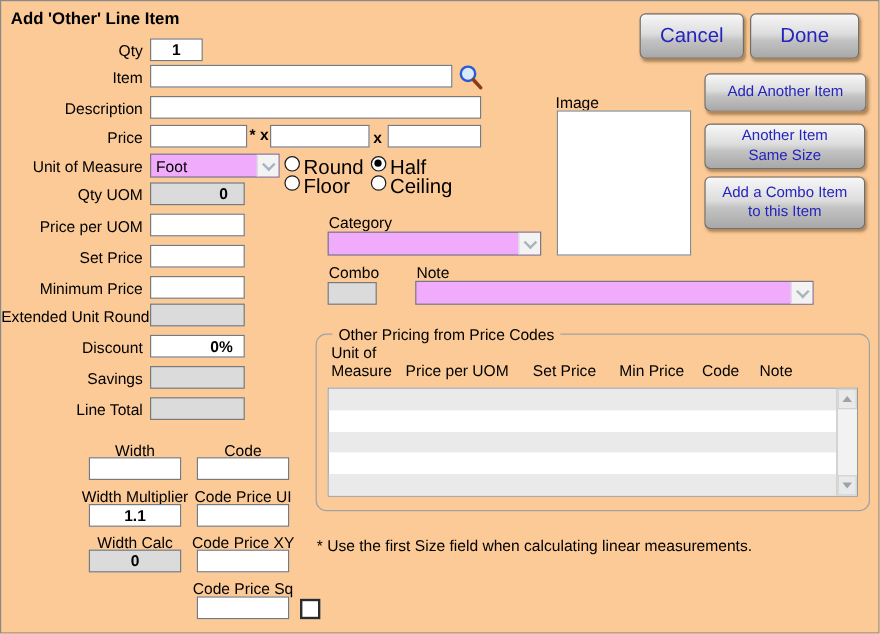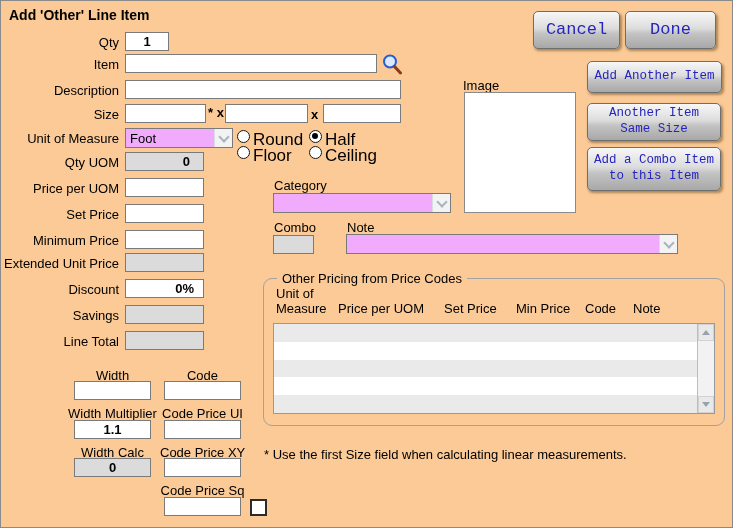--- a/index.html
+++ b/index.html
@@ -27,21 +27,21 @@
   .radio{position:absolute;width:13px;height:13px;border:1.5px solid #1a1a1a;border-radius:50%;
          background:#fff;box-sizing:border-box;}
   .radio.checked::after{content:"";position:absolute;left:2px;top:2px;width:6px;height:6px;
          border-radius:50%;background:#000;}
   .rlbl{position:absolute;font-size:17px;}
 
   .btn{position:absolute;border:1px solid #6e6e6e;border-radius:5px;
        background:linear-gradient(to bottom,#f7f7f7 0%,#dddddd 45%,#c3c3c3 60%,#a8a8a8 100%);
        color:#2424BE;display:flex;align-items:center;justify-content:center;text-align:center;
        box-shadow:1.5px 2px 2.5px rgba(80,50,10,.45);white-space:pre-line;cursor:pointer;
-       font-family:Liberation Mono, monospace;line-height:1.25;}
+       font-family:Liberation Sans, sans-serif;line-height:1.25;}
   .btn.big{font-size:17px;}
   .btn.small{font-size:12.5px;}
 
   .imgbox{position:absolute;left:463px;top:91px;width:112px;height:121px;background:#fff;
           border:1px solid #8a8a8a;box-sizing:border-box;}
 
   .groupbox{position:absolute;left:262px;top:277px;width:462px;height:148px;
             border:1px solid #a2a2a2;border-radius:9px;box-sizing:border-box;}
   .gtitle{position:absolute;left:13px;top:-8px;background:#FBCA97;padding:0 5px;font-size:13px;}
   .hdr{position:absolute;font-size:13px;white-space:pre-line;line-height:15px;}
@@ -78,21 +78,21 @@
   <div class="lbl" style="top:56px">Item</div>
   <input class="inp" style="left: 124px; top: 53px; width: 252px;" value="">
   <svg class="search" viewBox="0 0 22 22">
     <circle cx="9" cy="8.5" r="6" fill="#D9EAFB" stroke="#2A5BD7" stroke-width="2"></circle>
     <line x1="13.5" y1="13.5" x2="19.5" y2="20" stroke="#8B3A1A" stroke-width="3" stroke-linecap="round"></line>
   </svg>
 
   <div class="lbl" style="top:82px">Description</div>
   <input class="inp" style="left: 124px; top: 79px; width: 276px;" value="">
 
-  <div class="lbl" style="top:106px">Size</div>
+  <div class="lbl" style="top:106px">Price</div>
   <input class="inp" style="left: 124px; top: 103px; width: 81px;" value="">
   <div class="sep" style="left:207px;top:104px">* x</div>
   <input class="inp" style="left: 224px; top: 103px; width: 83px;" value="">
   <div class="sep" style="left:310px;top:106px">x</div>
   <input class="inp" style="left: 322px; top: 103px; width: 78px;" value="">
 
   <div class="lbl" style="top:130px">Unit of Measure</div>
   <div class="combo" style="left:124px;top:127px;width:108px">
     <span class="txt">Foot</span>
     <span class="dd">
@@ -114,21 +114,21 @@
 
   <div class="lbl" style="top:180px">Price per UOM</div>
   <input class="inp" style="left: 124px; top: 177px; width: 79px;" value="">
 
   <div class="lbl" style="top:206px">Set Price</div>
   <input class="inp" style="left: 124px; top: 203px; width: 79px;" value="">
 
   <div class="lbl" style="top:232px">Minimum Price</div>
   <input class="inp" style="left: 124px; top: 229px; width: 79px;" value="">
 
-  <div class="lbl" style="top:255px">Extended Unit Price</div>
+  <div class="lbl" style="top:255px">Extended Unit Round</div>
   <input class="inp gray" style="left: 124px; top: 252px; width: 79px;" value="">
 
   <div class="lbl" style="top:281px">Discount</div>
   <input class="inp right" style="left: 124px; top: 278px; width: 79px; padding-right: 9px;" value="0%">
 
   <div class="lbl" style="top:307px">Savings</div>
   <input class="inp gray" style="left: 124px; top: 304px; width: 79px;" value="">
 
   <div class="lbl" style="top:333px">Line Total</div>
   <input class="inp gray" style="left: 124px; top: 330px; width: 79px;" value="">

